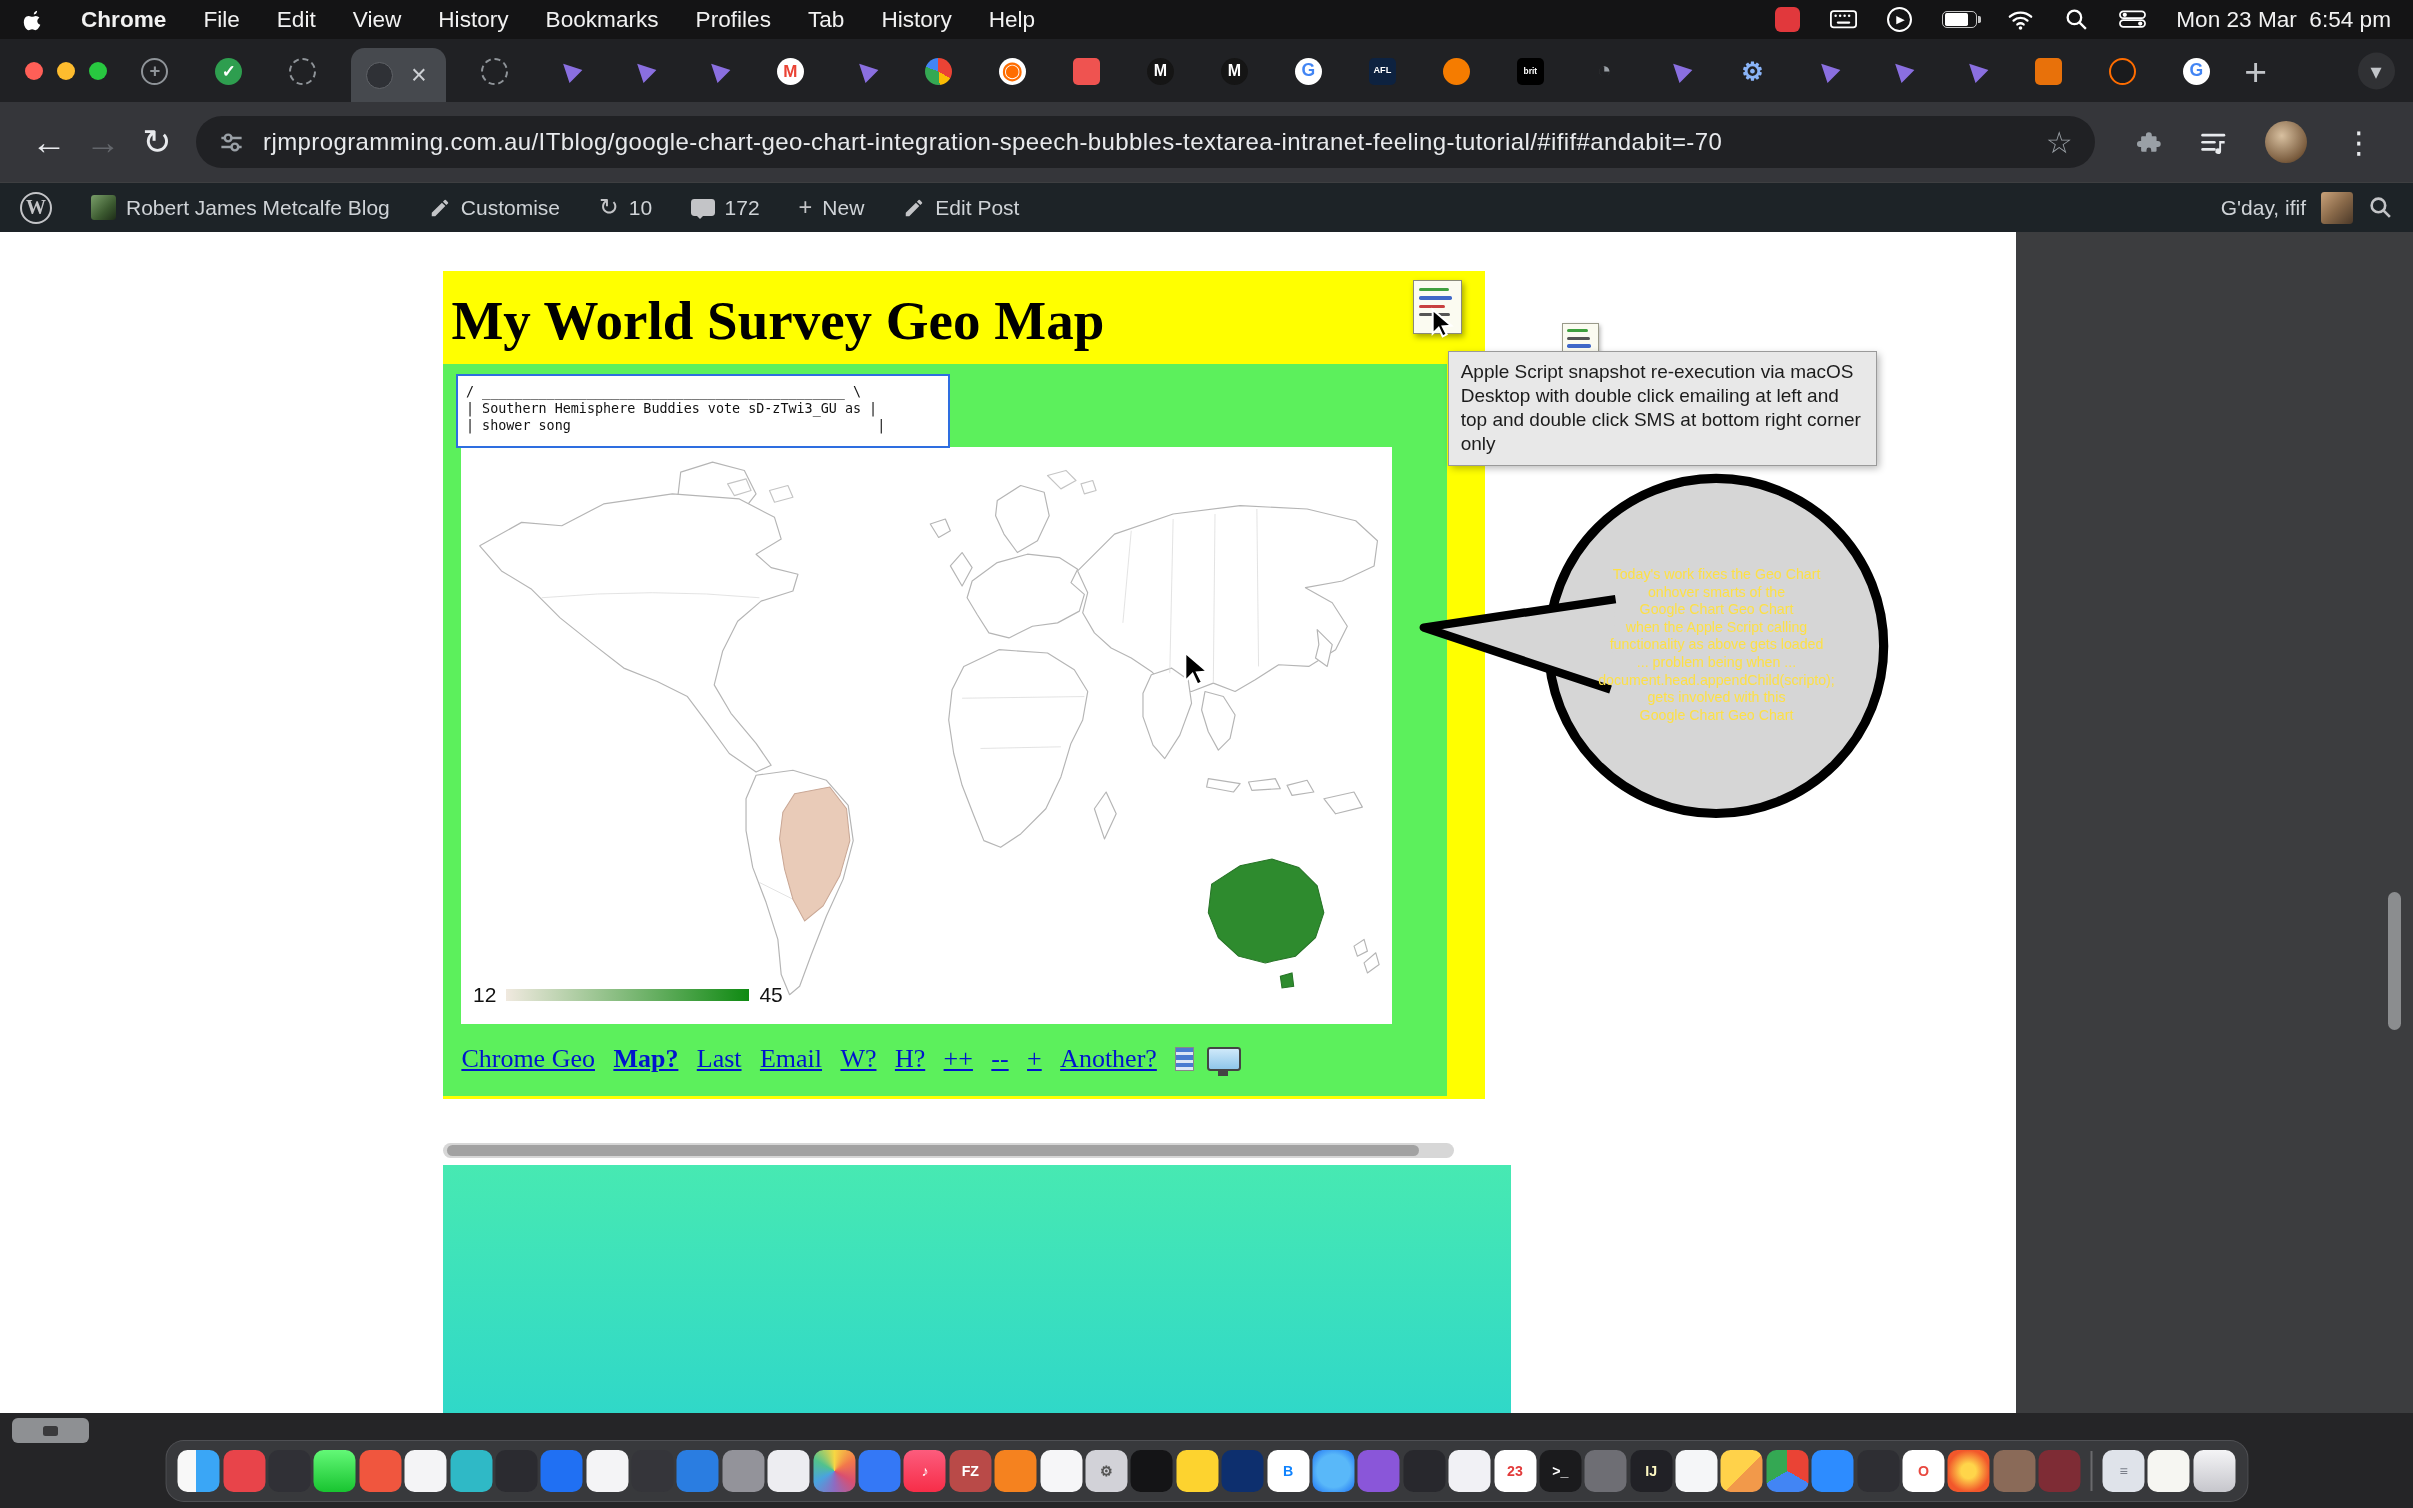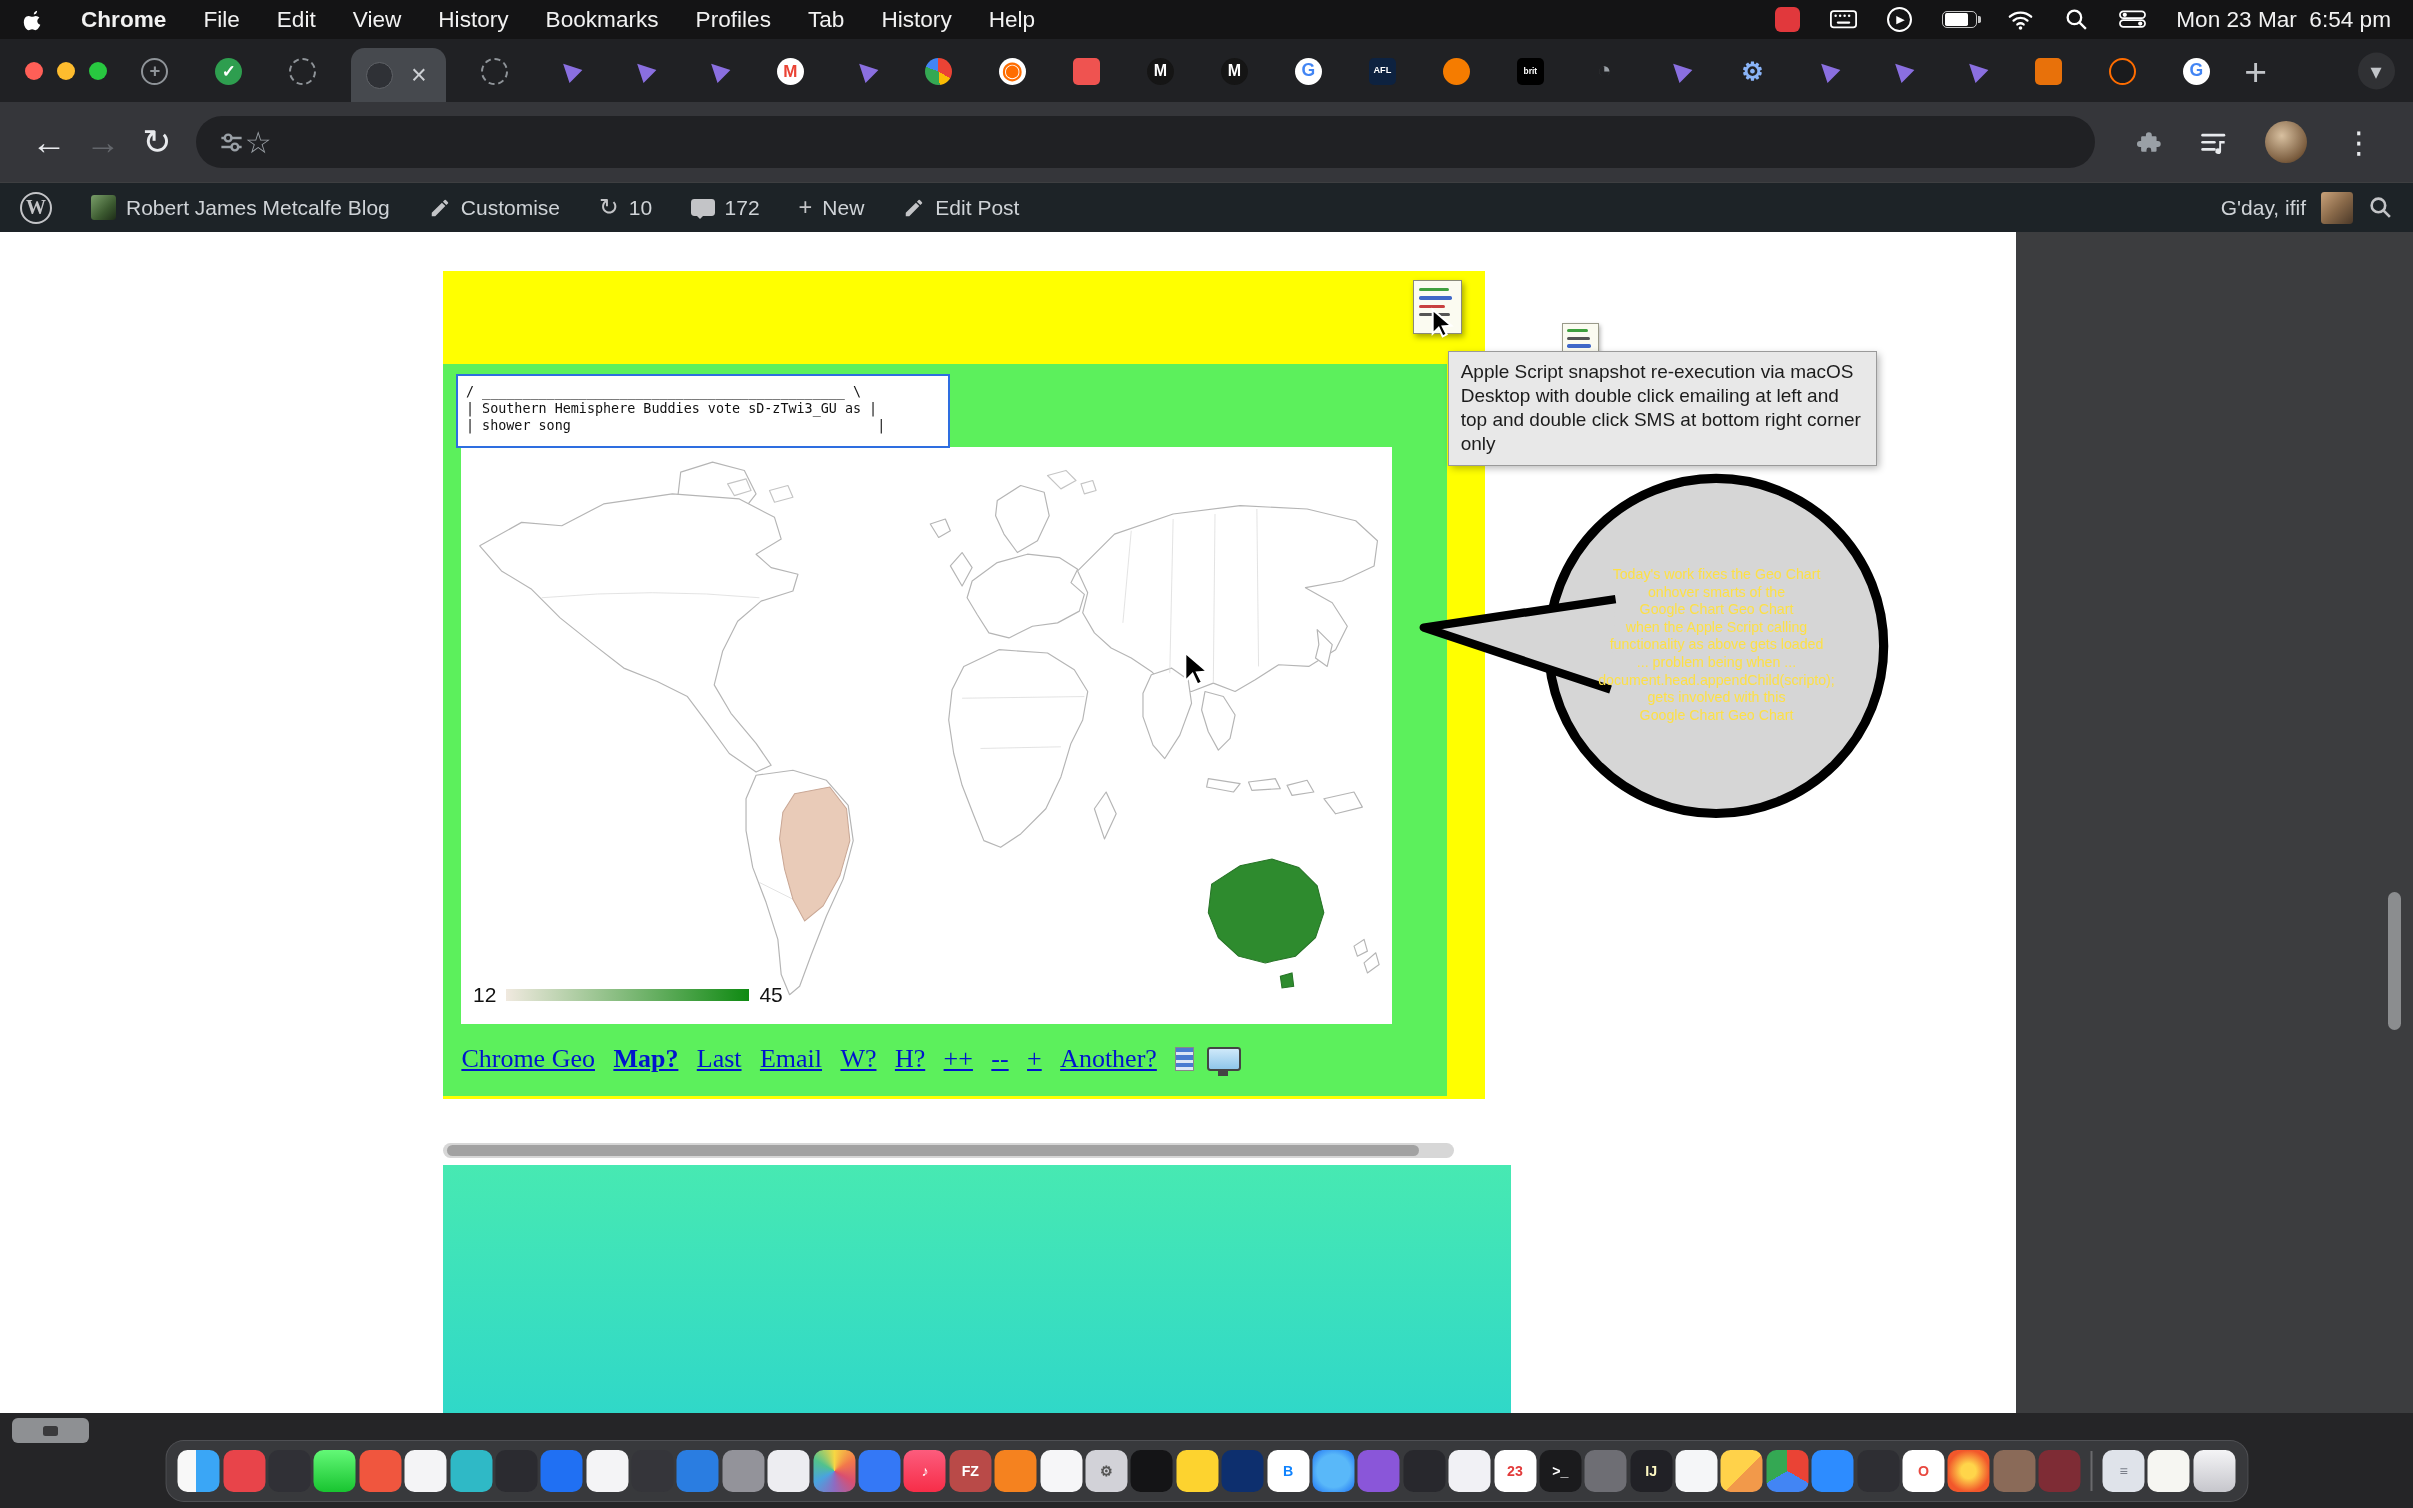--- a/index.html
+++ b/index.html
@@ -274,20 +274,21 @@
     <span>
       <svg viewBox="0 0 24 24" width="27" height="27">
           <g stroke="#9aa0a6" stroke-width="2.2" fill="#202124">
             <line x1="3" y1="8" x2="21" y2="8"></line>
             <circle cx="9" cy="8" r="3"></circle>
             <line x1="3" y1="16" x2="21" y2="16"></line>
             <circle cx="15" cy="16" r="3"></circle>
           </g>
         </svg>
     </span>
+    <span id="url">rjmprogramming.com.au/ITblog/google-chart-geo-chart-integration-speech-bubbles-textarea-intranet-feeling-tutorial/#ifif#andabit=-70</span>
     <span class="star">☆</span>
   </div>
   <div class="tb-right">
     <span>
       <svg viewBox="0 0 24 24" width="28.5" height="28.5">
           <path fill="#9aa0a6" d="M20 11h-1V8a1 1 0 0 0-1-1h-3V6a2.5 2.5 0 1 0-5 0v1H7a1 1 0 0 0-1 1v3H5a2.5 2.5 0 1 0 0 5h1v3a1 1 0 0 0 1 1h3.5v-1.5a2 2 0 1 1 4 0V20H18a1 1 0 0 0 1-1v-3h1a2.5 2.5 0 1 0 0-5z"></path>
         </svg>
     </span>
     <span>
       <svg viewBox="0 0 24 24" width="28.5" height="28.5">
@@ -343,20 +344,21 @@
     <span>G'day, ifif</span>
     <span class="ab-avatar"></span>
     <svg viewBox="0 0 24 24" width="25" height="25">
         <circle cx="10" cy="10" r="6.5" fill="none" stroke="#c3c4c7" stroke-width="2.5"></circle>
         <line x1="15" y1="15" x2="21" y2="21" stroke="#c3c4c7" stroke-width="2.5"></line>
       </svg>
   </span>
 </div>
 
 <div class="yellow-block">
+  <h1 class="geo-title">My World Survey Geo Map</h1>
 
   <div class="emailable">
     <span class="l g"></span>
     <span class="l b"></span>
     <span class="l r"></span>
     <span class="l d"></span>
   </div>
 
   <textarea id="bubbleta" wrap="off" spellcheck="false" style="">/ _____________________________________________ \
 | Southern Hemisphere Buddies vote sD-zTwi3_GU as |

